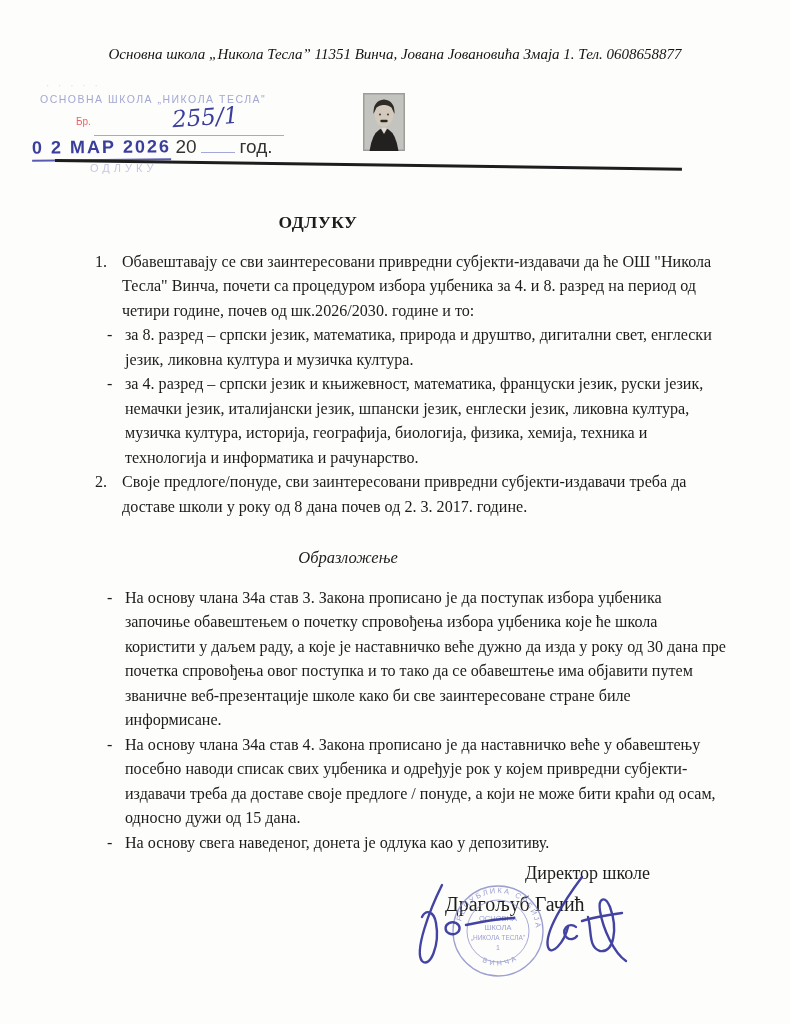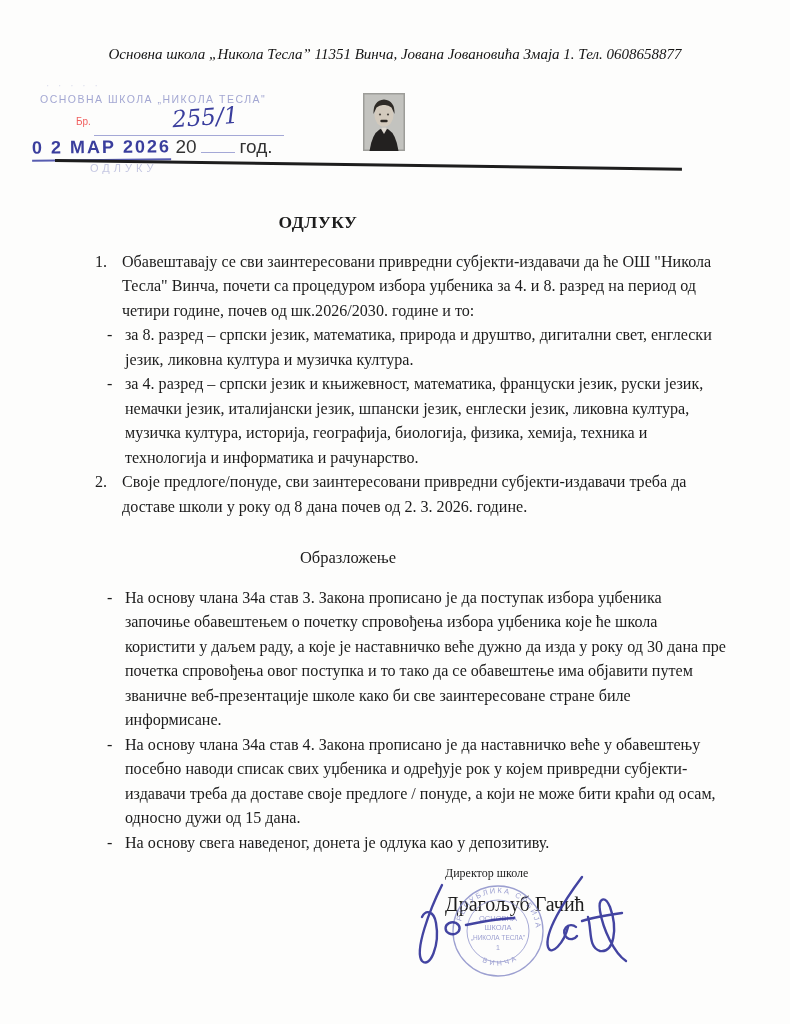--- a/index.html
+++ b/index.html
@@ -41,25 +41,25 @@
   
   .doc-body { position:absolute; left:68px; top:184px; width:662px;
     font-size:16.1px; line-height:24.5px; }
   .doc-title { width:500px; text-align:center; font-weight:bold; font-size:17.5px;
     letter-spacing:.5px; margin:26px 0 15px 0; }
   .num-item { display:flex; }
   .num-item .marker { flex:0 0 27px; margin-left:27px; }
   .dash-item { display:flex; }
   .dash-item .marker { flex:0 0 18px; margin-left:39px; }
   .item-text { flex:1; }
-  .rationale-title { width:560px; text-align:center; font-size:16.5px;
+  .rationale-title { width:560px; text-align:center; font-style:italic; font-size:16.5px;
     margin:27px 0 15px 0; }
   
   .sig-block { position:relative; margin-top:6px; height:128px; }
-  .sig-role { margin-left:377px; font-size:12px; }
+  .sig-role { margin-left:377px; font-size:18px;text-align:center; }
   .sig-name { margin-left:377px; margin-top:6px; font-size:20px;font-family:Liberation Serif, serif; }
   .sig-art { position:absolute; left:318px; top:10px; width:268px; height:118px; }
 </style>
 </head>
 <body>
 
 <div class="page">
 
   <div class="letterhead">
     <div>Основна школа „Никола Тесла” 11351 Винча, Јована Јовановића Змаја 1. Тел. 0608658877</div>
@@ -110,21 +110,21 @@
       <span class="item-text">за 8. разред – српски језик, математика, природа и друштво, дигитални свет, енглески језик, ликовна култура и музичка култура.</span>
     </div>
 
     <div class="dash-item">
       <span class="marker">-</span>
       <span class="item-text">за 4. разред – српски језик и књижевност, математика, француски језик, руски језик, немачки језик, италијански језик, шпански језик, енглески језик, ликовна култура, музичка култура, историја, географија, биологија, физика, хемија, техника и технологија и информатика и рачунарство.</span>
     </div>
 
     <div class="num-item">
       <span class="marker">2.</span>
-      <span class="item-text">Своје предлоге/понуде, сви заинтересовани привредни субјекти-издавачи треба да доставе школи у року од 8 дана почев од 2. 3. 2026. године.</span>
+      <span class="item-text">Своје предлоге/понуде, сви заинтересовани привредни субјекти-издавачи треба да доставе школи у року од 8 дана почев од 2. 3. 2017. године.</span>
     </div>
 
     <div class="rationale-title">Образложење</div>
 
     <div class="dash-item">
       <span class="marker">-</span>
       <span class="item-text">На основу члана 34а став 3. Закона прописано је да поступак избора уџбеника започиње обавештењем о почетку спровођења избора уџбеника које ће школа користити у даљем раду, а које је наставничко веће дужно да изда у року од 30 дана пре почетка спровођења овог поступка и то тако да се обавештење има објавити путем званичне веб-презентације школе како би све заинтересоване стране биле информисане.</span>
     </div>
 
     <div class="dash-item">

